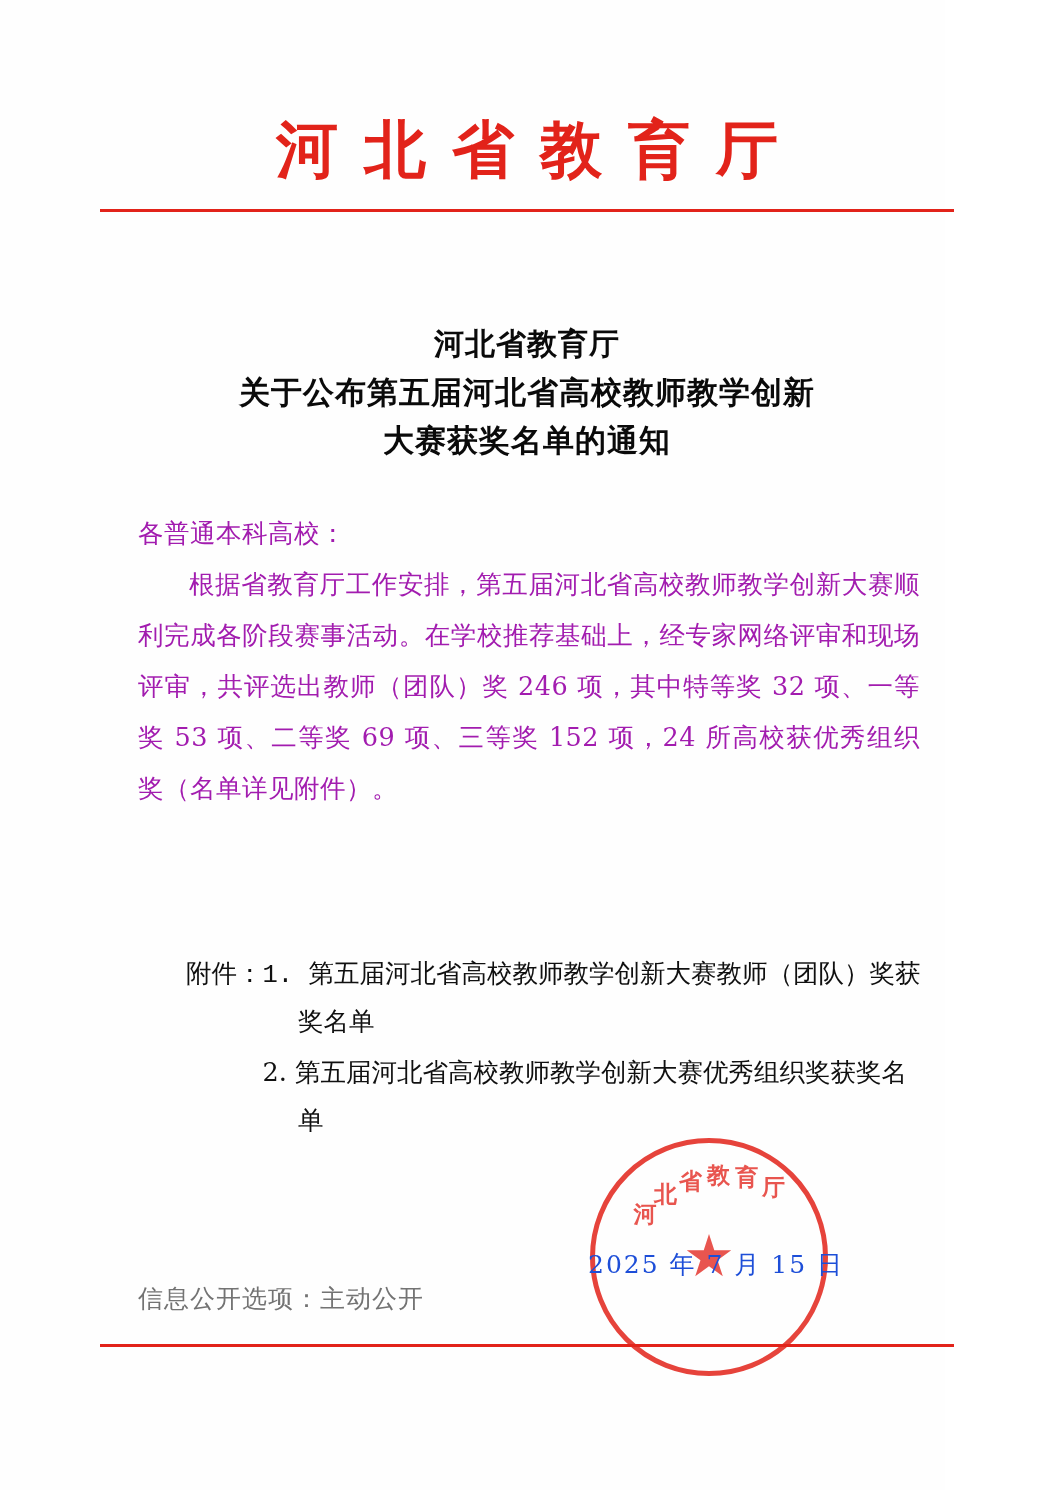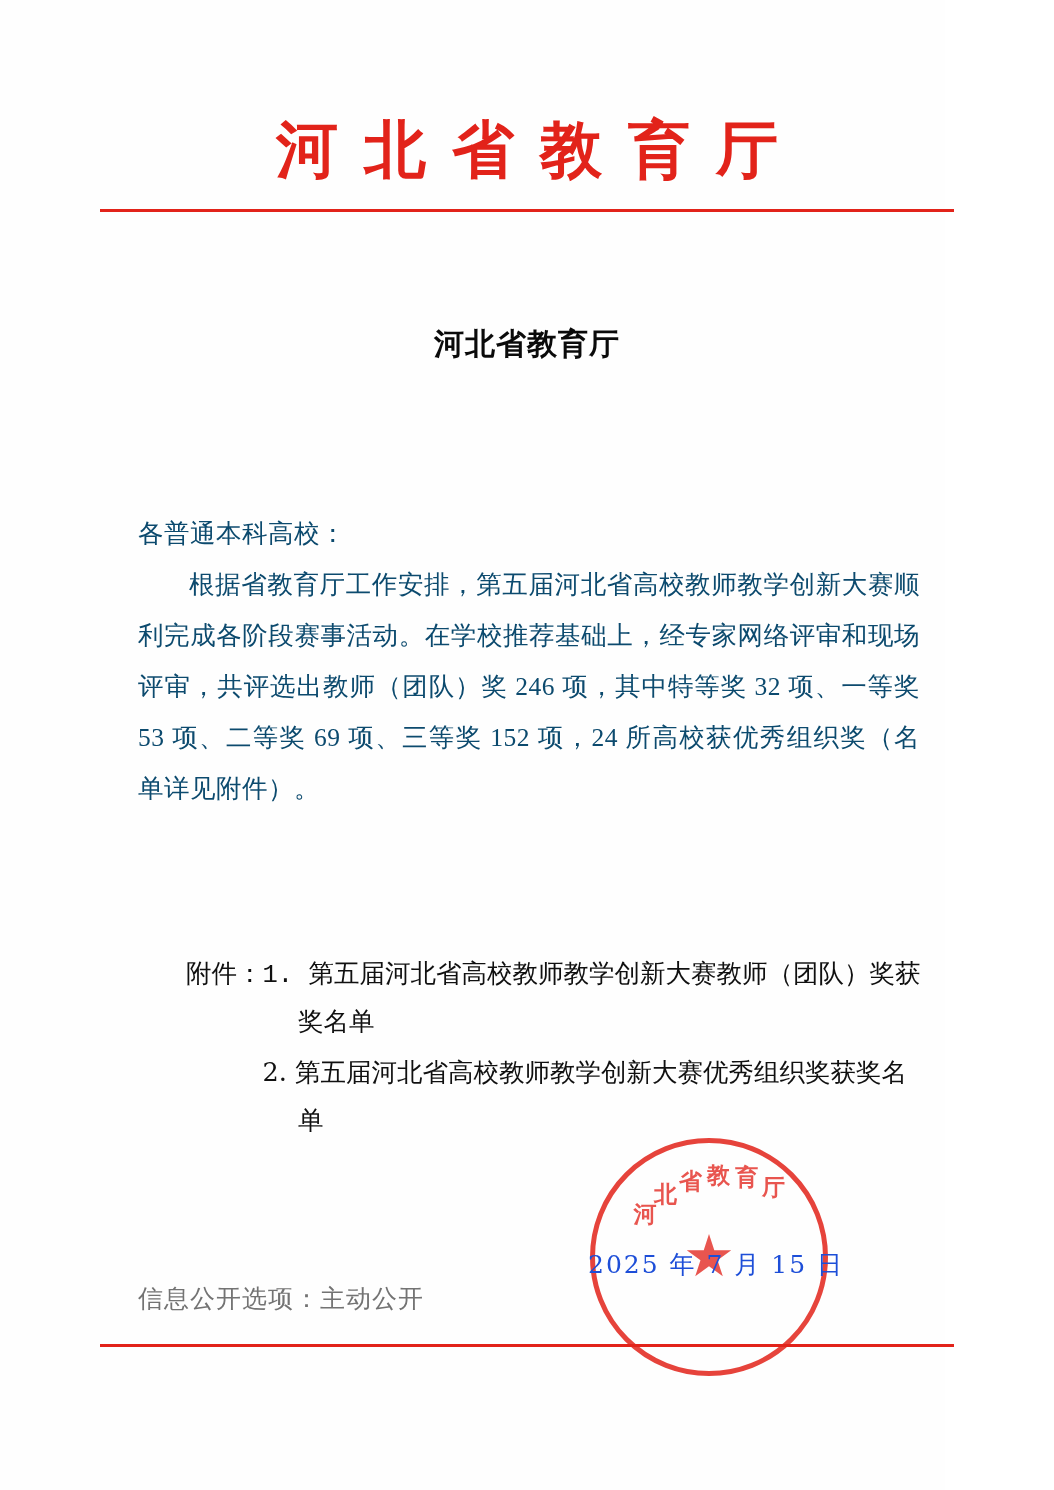--- a/index.html
+++ b/index.html
@@ -78,25 +78,24 @@
   .title-block .line3 { font-size: 31px; }
 
   
   .body-text {
     position: absolute;
     left: 138px;
     top: 508px;
     width: 782px;
     font-size: 25.5px;
     line-height: 51px;
-    color: #0c4a6e;
+    color: #a21caf;
     text-align: justify;
     text-justify: inter-ideograph;
     letter-spacing: 0.5px;
-    font-family: Liberation Serif, serif;
   }
   .salutation { margin: 0 0 0 0; }
   .para {
     margin: 0;
     text-indent: 2em;
   }
 
   
   .attachments {
     position: absolute;
@@ -218,20 +217,22 @@
 <div class="page">
   <div class="sheet">
 
     <div class="org-title">河北省教育厅</div>
 
     <div class="header-rule"></div>
 
 
     <div class="title-block">
       <div class="line1">河北省教育厅</div>
+      <div class="line2">关于公布第五届河北省高校教师教学创新</div>
+      <div class="line3">大赛获奖名单的通知</div>
     </div>
 
     <div class="body-text">
       <p class="salutation">各普通本科高校：</p>
       <p class="para">根据省教育厅工作安排，第五届河北省高校教师教学创新大赛顺利完成各阶段赛事活动。在学校推荐基础上，经专家网络评审和现场评审，共评选出教师（团队）奖 246 项，其中特等奖 32 项、一等奖 53 项、二等奖 69 项、三等奖 152 项，24 所高校获优秀组织奖（名单详见附件）。</p>
     </div>
 
     <div class="attachments">
       <div class="att-item">
         <span class="att-label">附件：</span><span>1. 第五届河北省高校教师教学创新大赛教师（团队）奖获奖名单</span>

